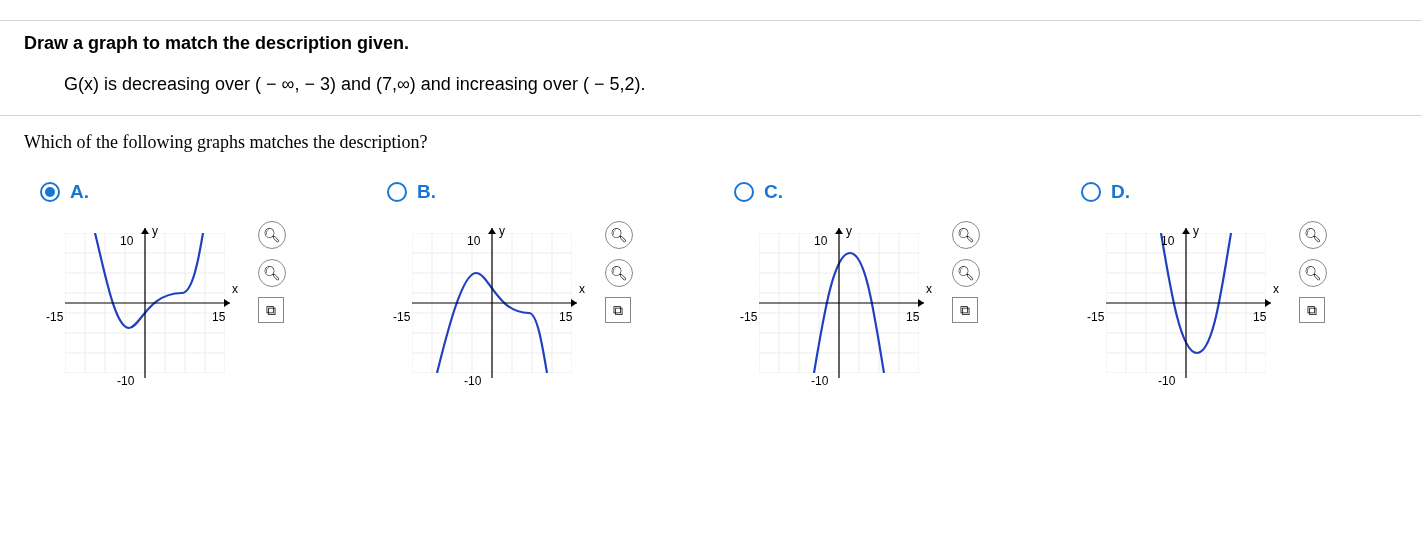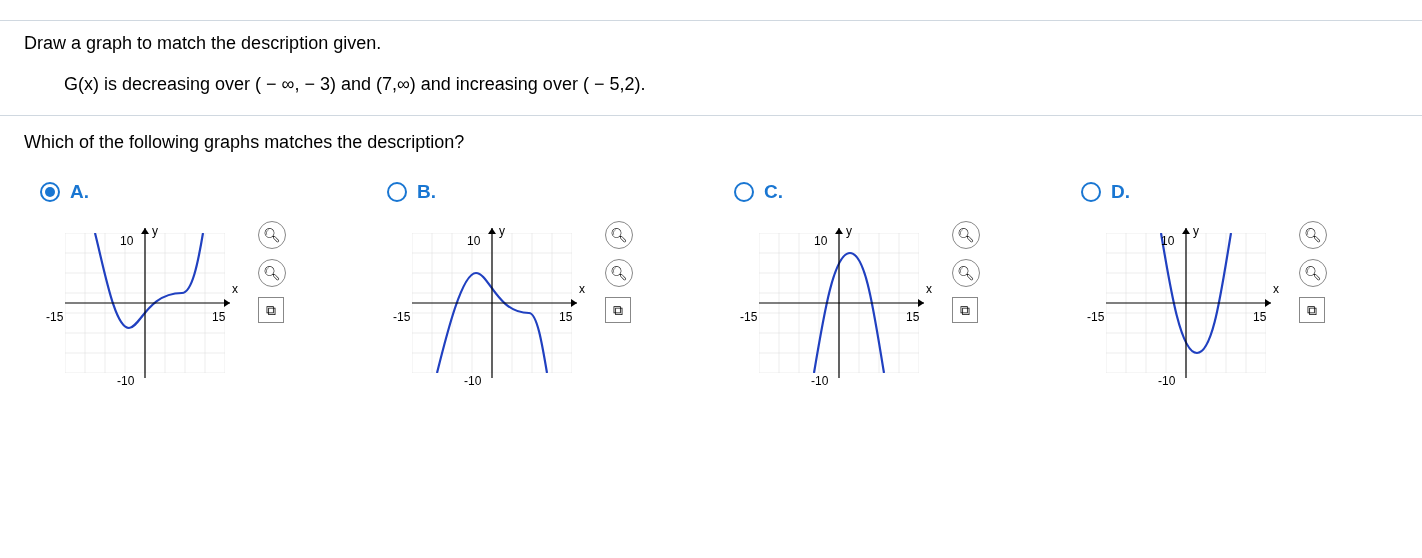--- a/index.html
+++ b/index.html
@@ -5,31 +5,33 @@
     * { box-sizing: border-box; margin: 0; padding: 0; }
     body {
       font-family: Arial, sans-serif;
       font-size: 18px;
       color: #000;
       padding: 16px 24px;
       background: #fff;
     }
     .question-row {
       padding: 8px 0;
+      font-weight: bold;
     }
     .description-row {
       padding: 12px 0 16px 40px;
     }
     hr.divider {
       border: none;
       border-top: 1px solid #d0d8e0;
       margin: 4px -24px;
     }
     .prompt-row {
       padding: 12px 0 28px 0;
+      font-family: Liberation Serif, serif;
     }
     .options-row {
       display: flex;
       gap: 30px;
       padding-left: 16px;
     }
     .option {
       display: flex;
       flex-direction: column;
       width: 320px;

